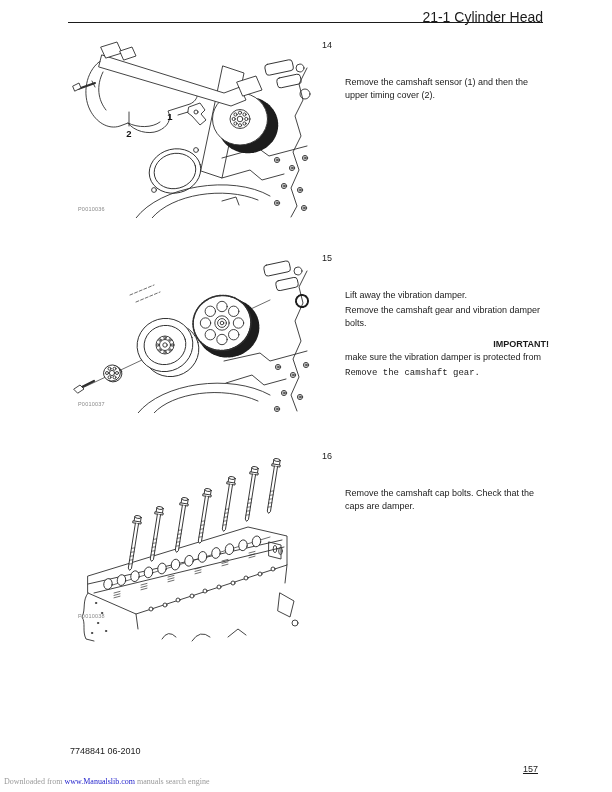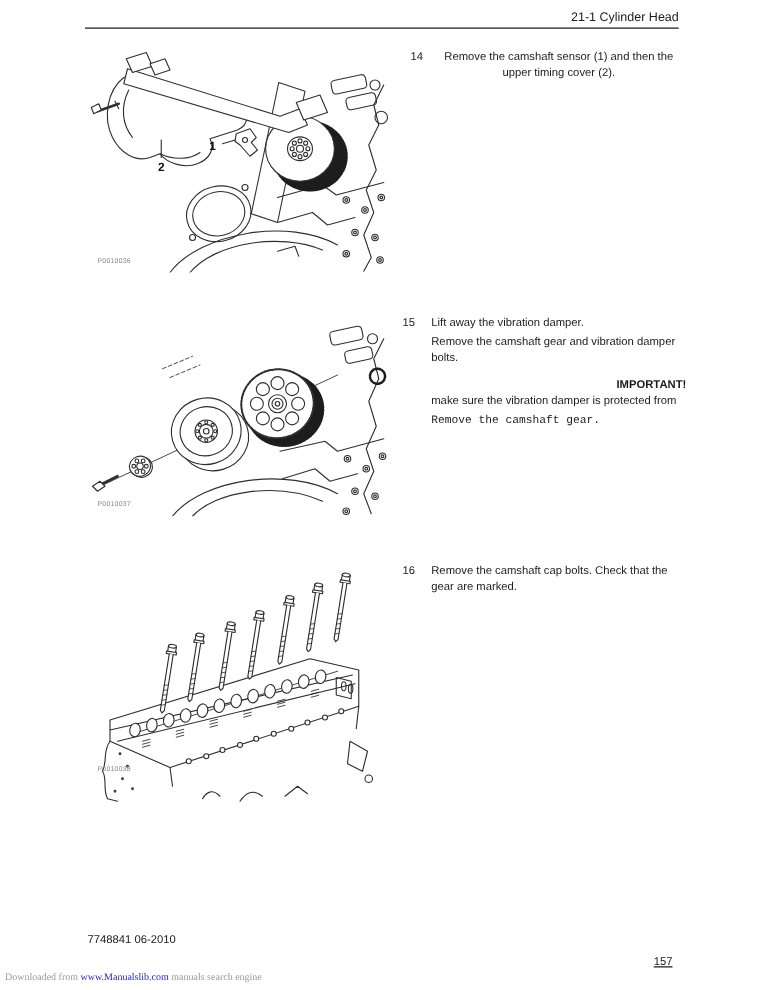--- a/index.html
+++ b/index.html
@@ -1,22 +1,22 @@
 <!DOCTYPE html>
 <html><head>
 <meta charset="utf-8">
 <style>
   html,body{margin:0;padding:0;background:#e8e8e8;}
   .page{position:relative;width:612px;height:792px;background:#ffffff;margin:0 auto;
         font-family:"Liberation Sans", sans-serif;color:#1b1b1b;overflow:hidden;}
-  .hdr-title{position:absolute;top:9px;left:72px;width:471px;text-align:right;font-size:10px;}
+  .hdr-title{position:absolute;top:9px;left:72px;width:471px;text-align:right;font-size:14px;}
   .hdr-rule{position:absolute;top:22px;left:68px;width:475px;border-top:1.6px solid #1b1b1b;}
   .step{position:absolute;display:flex;font-size:9px;line-height:13px;}
   .step-num{width:23px;flex:none;}
-  .step-body{width:204px;}
+  .step-body{width:204px;margin-top:37px;}
   .p{margin:0 0 2px 0;}
   .imp{font-weight:bold;margin:8px 0 0 0;text-align:right;}
   .ln{white-space:nowrap;}
   .fig{position:absolute;width:240px;}
   .fig svg{display:block;}
   .fig-caption{position:absolute;font-size:5.5px;color:#8a8a8a;letter-spacing:.2px;}
   .footer-left{position:absolute;top:746px;left:70px;font-size:9px;}
   .footer-right{position:absolute;top:764px;right:74px;font-size:9px;text-decoration:underline;}
   .watermark{position:absolute;top:777px;left:4px;font-size:8px;color:#9a9a9a;
              font-family:"Liberation Serif", serif;}
@@ -323,21 +323,21 @@
             <circle cx="30" cy="170" r="0.7"></circle>
           <circle cx="26" cy="180" r="0.7"></circle>
             <circle cx="34" cy="188" r="0.7"></circle>
           <circle cx="20" cy="190" r="0.7"></circle>
         </g>
       </g>
     </svg>
     <div class="fig-caption" style="left:6px;top:170px;">P0010038</div>
   </div>
 
-  <div class="step" style="left:322px;top:39px;text-align:center;">
+  <div class="step" style="left:322px;top:39px;">
     <div class="step-num">14</div>
     <div class="step-body">
       <div class="p">
         <div class="ln">Remove the camshaft sensor (1) and then the</div>
         <div class="ln">upper timing cover (2).</div>
       </div>
     </div>
   </div>
 
   <div class="step" style="left:322px;top:252px;">
@@ -358,21 +358,21 @@
         <div class="ln">Remove the camshaft gear.</div>
       </div>
     </div>
   </div>
 
   <div class="step" style="left:322px;top:450px;">
     <div class="step-num">16</div>
     <div class="step-body">
       <div class="p">
         <div class="ln">Remove the camshaft cap bolts. Check that the</div>
-        <div class="ln">gear are marked.</div>
+        <div class="ln">caps are damper.</div>
       </div>
     </div>
   </div>
 
   <div class="footer-left">7748841 06-2010</div>
   <div class="footer-right">157</div>
 
   <div class="watermark"><span>Downloaded from </span><span class="wm-link">www.Manualslib.com</span><span> manuals search engine</span></div>
 
 </div>

